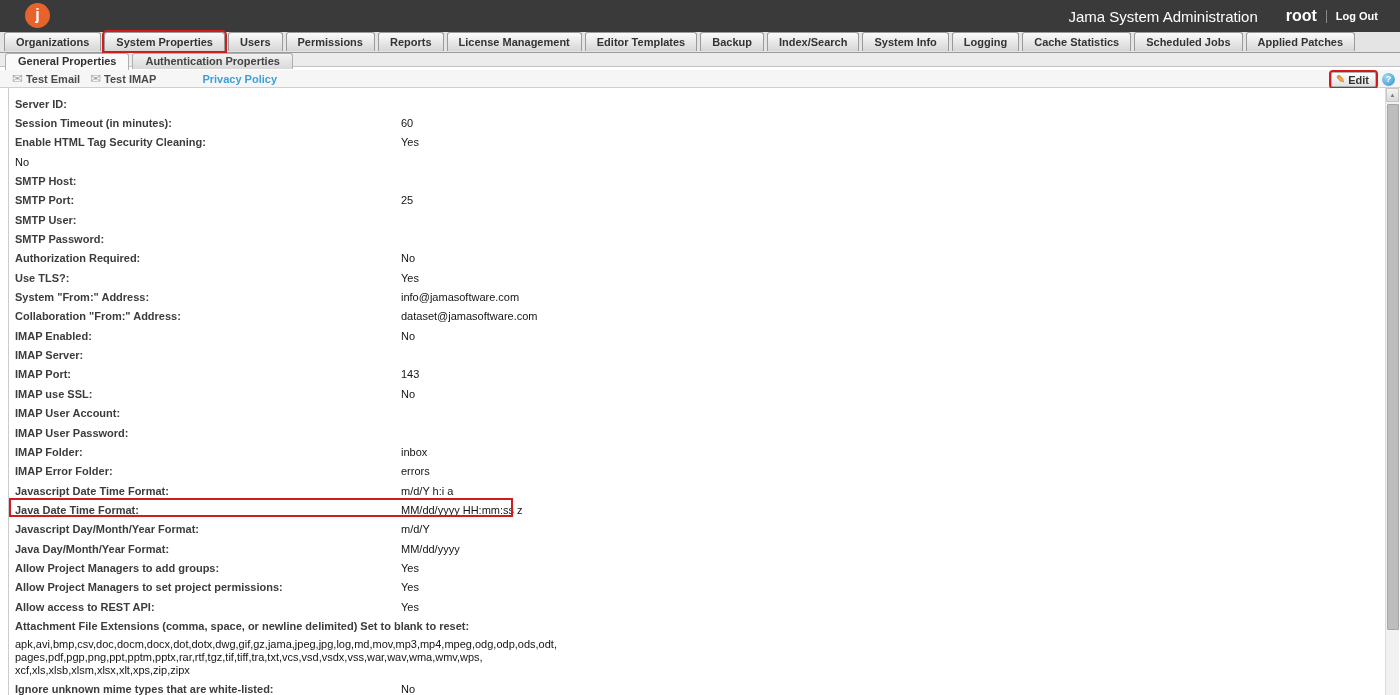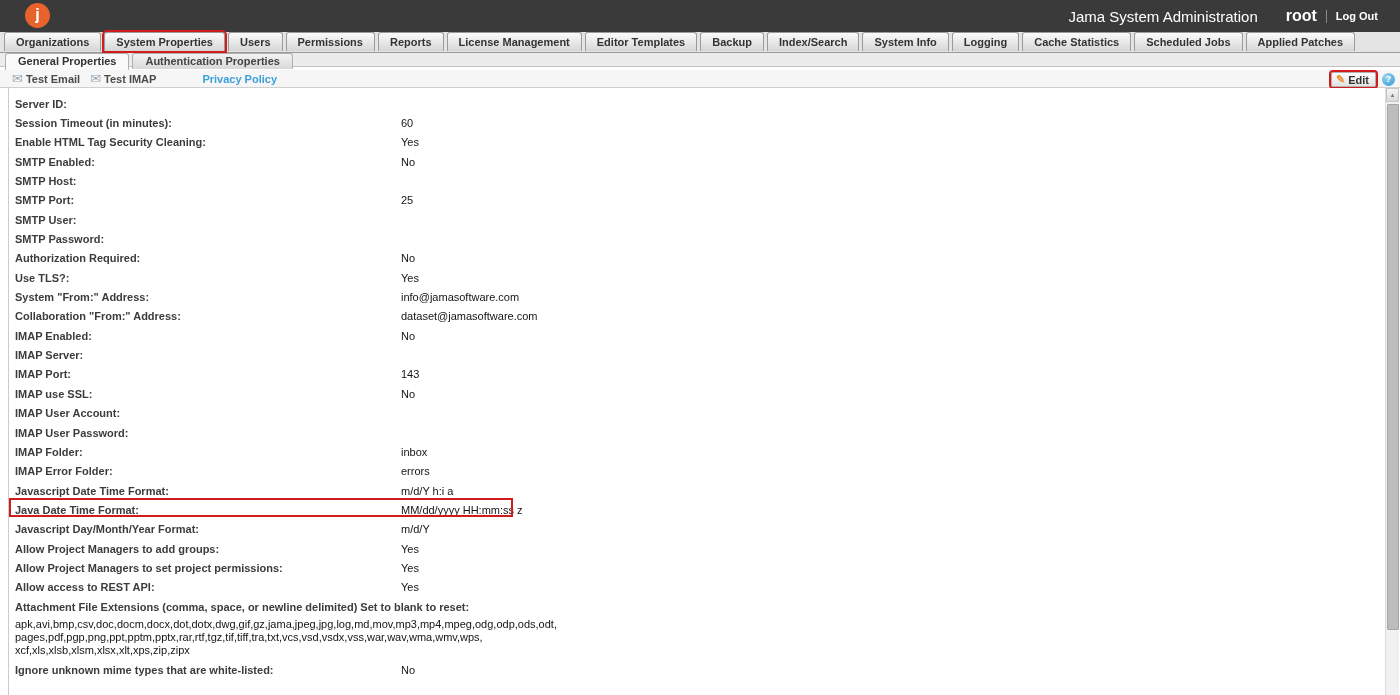--- a/index.html
+++ b/index.html
@@ -139,21 +139,20 @@
       </div>
       <div class="prop-row">
         <div class="prop-label">Session Timeout (in minutes):</div>
         <div class="prop-value">60</div>
       </div>
       <div class="prop-row">
         <div class="prop-label">Enable HTML Tag Security Cleaning:</div>
         <div class="prop-value">Yes</div>
       </div>
       <div class="prop-row">
-        <div class="prop-label">SMTP Enabled:</div>
         <div class="prop-value">No</div>
       </div>
       <div class="prop-row">
         <div class="prop-label">SMTP Host:</div>
         <div class="prop-value"></div>
       </div>
       <div class="prop-row">
         <div class="prop-label">SMTP Port:</div>
         <div class="prop-value">25</div>
       </div>
@@ -220,20 +219,24 @@
       <div class="prop-row highlighted">
         <div class="prop-label">Java Date Time Format:</div>
         <div class="prop-value">MM/dd/yyyy HH:mm:ss z</div>
         <span class="annotation-box"></span>
       </div>
       <div class="prop-row">
         <div class="prop-label">Javascript Day/Month/Year Format:</div>
         <div class="prop-value">m/d/Y</div>
       </div>
       <div class="prop-row">
+        <div class="prop-label">Java Day/Month/Year Format:</div>
+        <div class="prop-value">MM/dd/yyyy</div>
+      </div>
+      <div class="prop-row">
         <div class="prop-label">Allow Project Managers to add groups:</div>
         <div class="prop-value">Yes</div>
       </div>
       <div class="prop-row">
         <div class="prop-label">Allow Project Managers to set project permissions:</div>
         <div class="prop-value">Yes</div>
       </div>
       <div class="prop-row">
         <div class="prop-label">Allow access to REST API:</div>
         <div class="prop-value">Yes</div>

